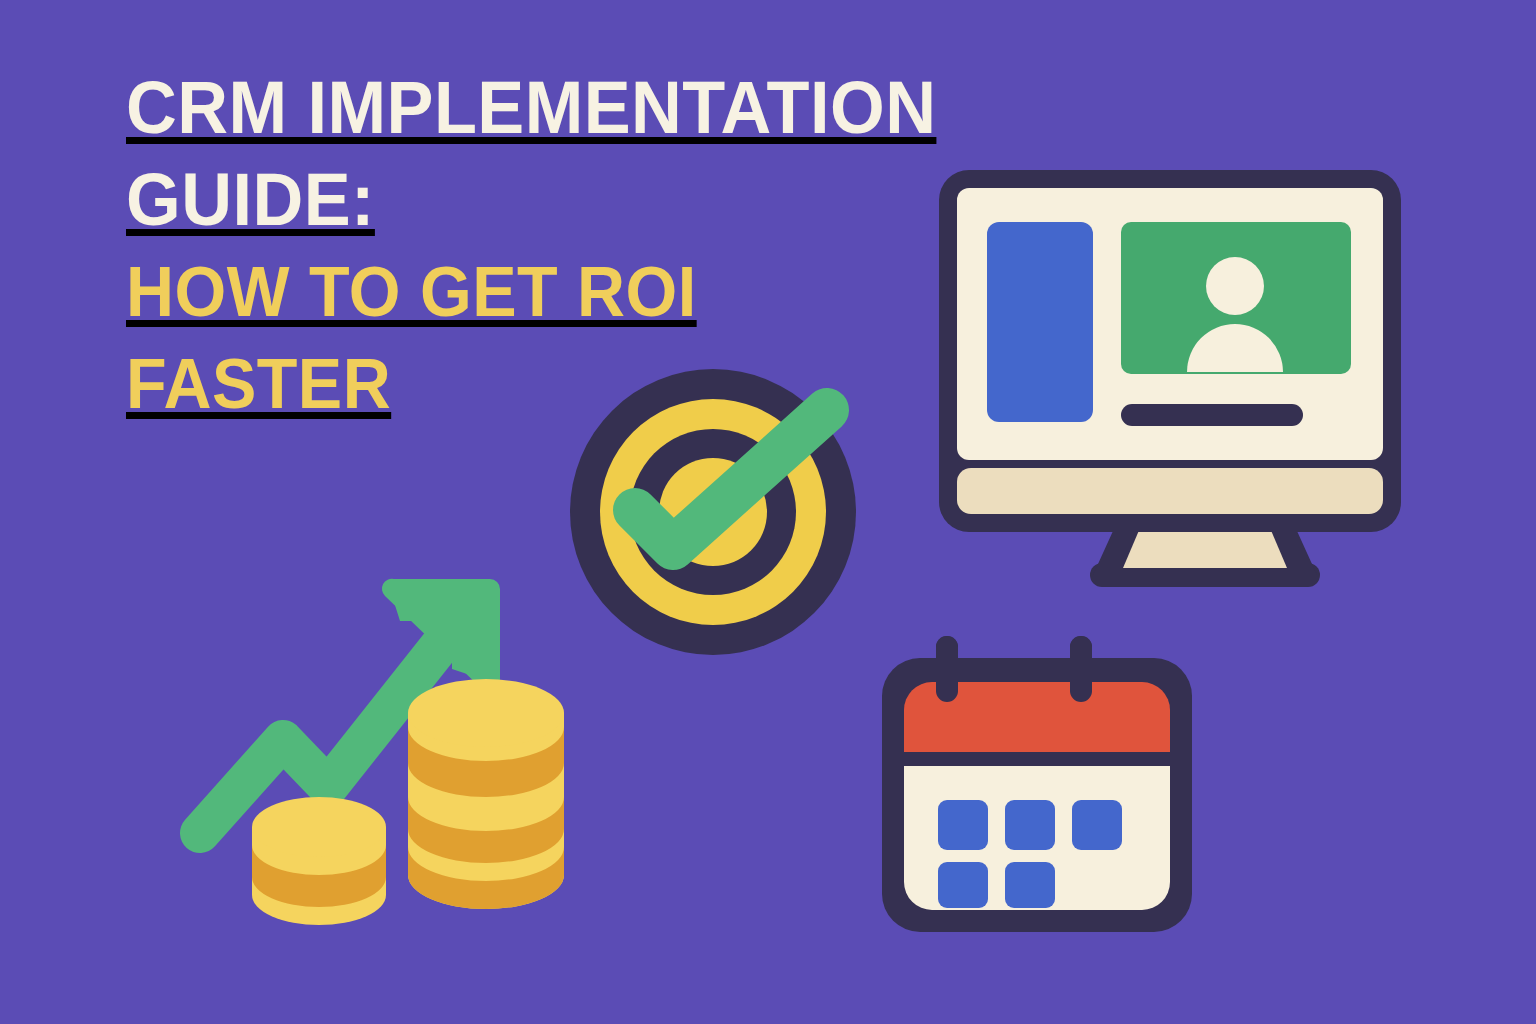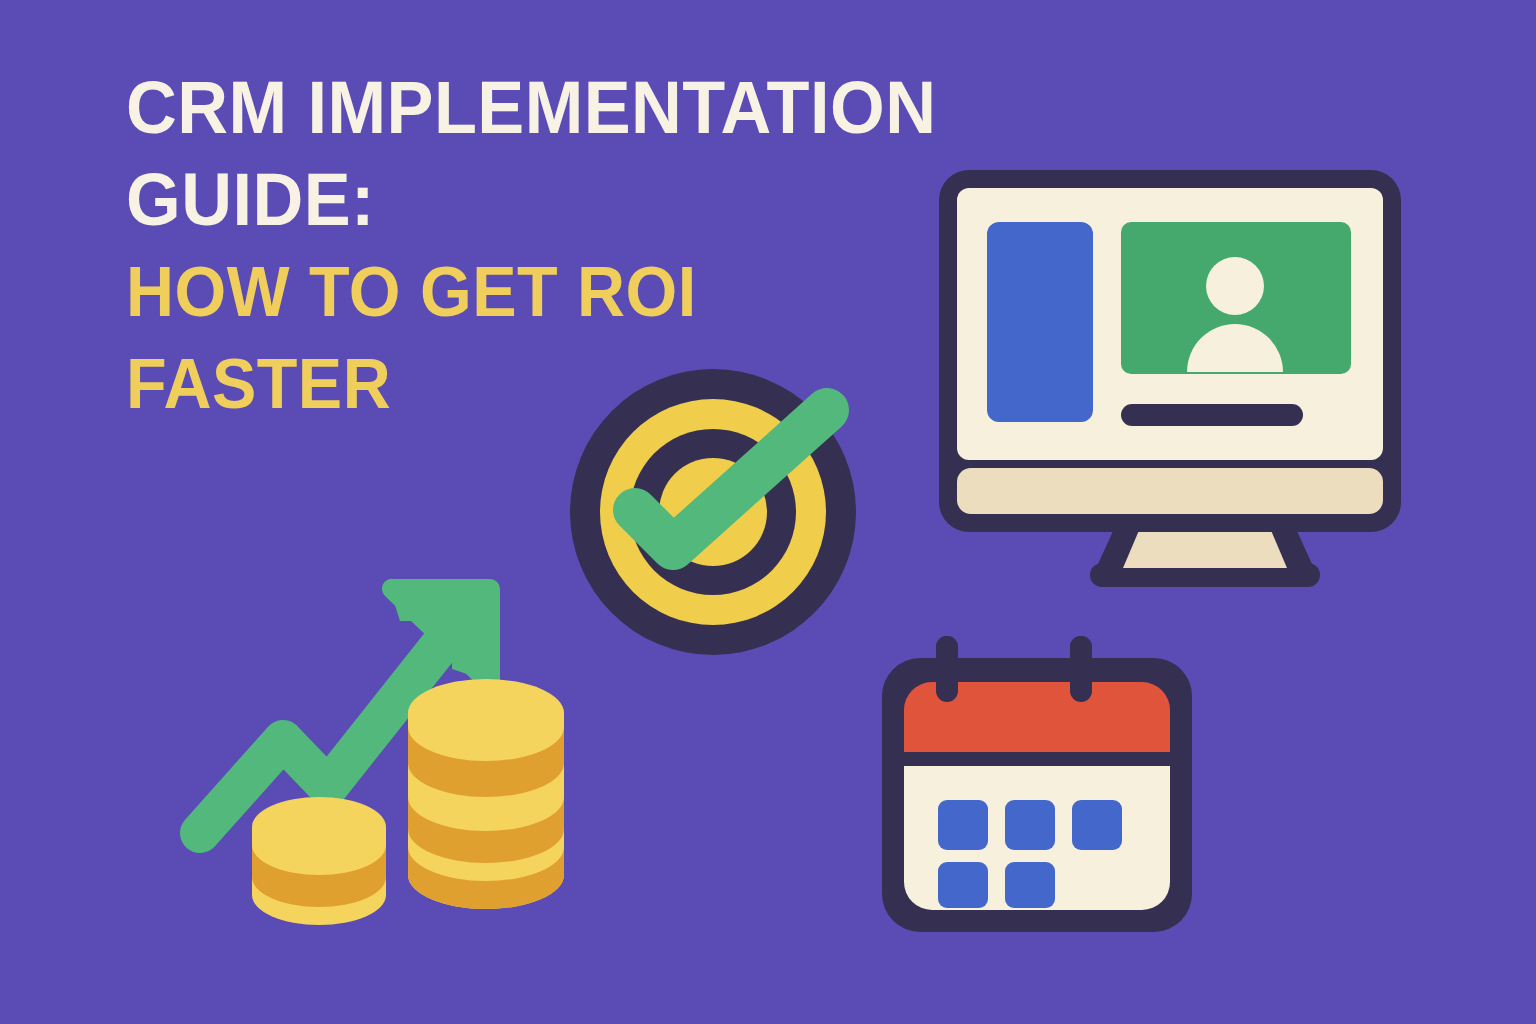--- a/index.html
+++ b/index.html
@@ -15,20 +15,21 @@
     overflow: hidden;
     font-family: "Liberation Sans", sans-serif;
   }
 
   
   #title-block {
     position: absolute;
     left: 126px;
     top: 62px;
     width: 940px;
+    text-decoration: underline;
   }
   .title-line {
     font-family: "Liberation Sans Narrow", "Liberation Sans", sans-serif;
     font-weight: 700;
     font-size: 74px;
     line-height: 92px;
     letter-spacing: 0.5px;
     text-transform: uppercase;
     transform: scaleX(0.95);
     transform-origin: left center;

